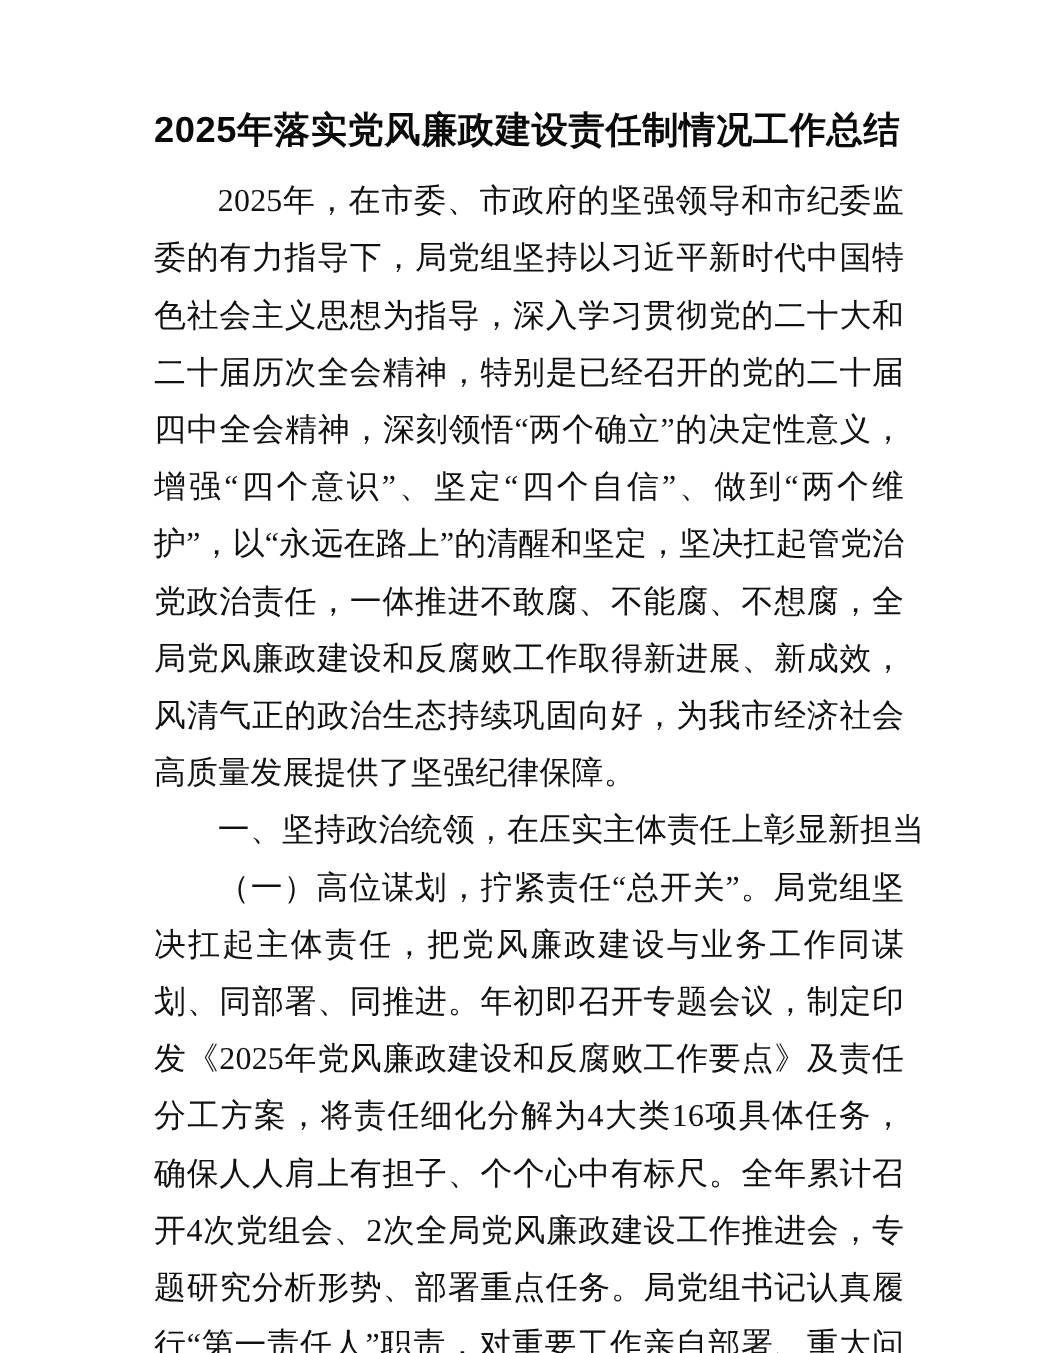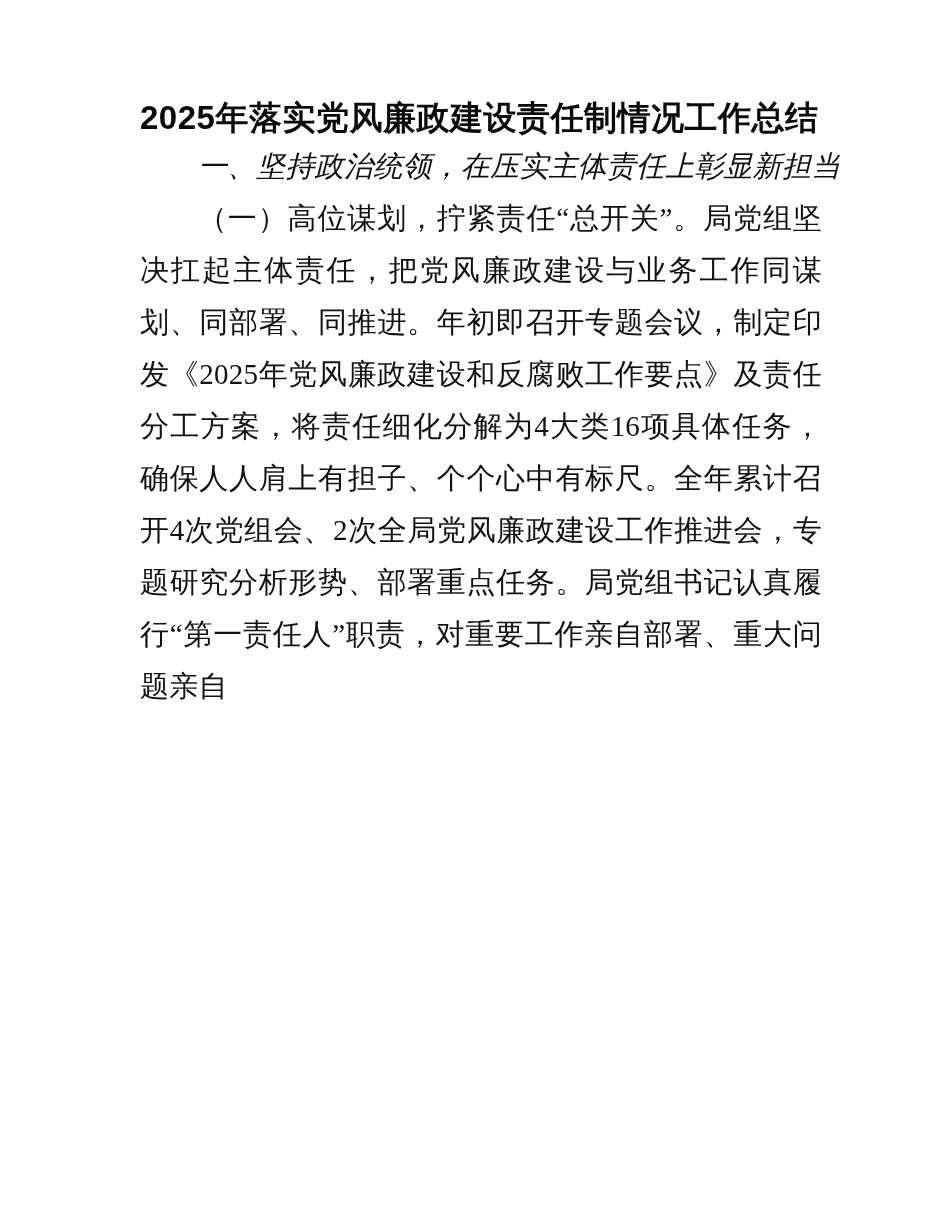--- a/index.html
+++ b/index.html
@@ -56,31 +56,31 @@
   }
   .heading-line {
     font-family: "Liberation Serif", "DejaVu Serif", serif;
     font-size: 29px;
     line-height: 52px;
     color: #111111;
     margin: 0;
     text-indent: 2em;
     letter-spacing: 0.2px;
     white-space: nowrap;
-    font-style: italic;
   }
 </style>
 </head>
 <body>
 
 <div class="page">
   <div class="content">
 
     <h1 class="doc-title">2025年落实党风廉政建设责任制情况工作总结</h1>
 
+    <p class="para first indent">2025年，在市委、市政府的坚强领导和市纪委监委的有力指导下，局党组坚持以习近平新时代中国特色社会主义思想为指导，深入学习贯彻党的二十大和二十届历次全会精神，特别是已经召开的党的二十届四中全会精神，深刻领悟“两个确立”的决定性意义，增强“四个意识”、坚定“四个自信”、做到“两个维护”，以“永远在路上”的清醒和坚定，坚决扛起管党治党政治责任，一体推进不敢腐、不能腐、不想腐，全局党风廉政建设和反腐败工作取得新进展、新成效，风清气正的政治生态持续巩固向好，为我市经济社会高质量发展提供了坚强纪律保障。</p>
 
     <p class="heading-line">一、坚持政治统领，在压实主体责任上彰显新担当</p>
 
 
     <p class="para indent">（一）高位谋划，拧紧责任“总开关”。局党组坚决扛起主体责任，把党风廉政建设与业务工作同谋划、同部署、同推进。年初即召开专题会议，制定印发《2025年党风廉政建设和反腐败工作要点》及责任分工方案，将责任细化分解为4大类16项具体任务，确保人人肩上有担子、个个心中有标尺。全年累计召开4次党组会、2次全局党风廉政建设工作推进会，专题研究分析形势、部署重点任务。局党组书记认真履行“第一责任人”职责，对重要工作亲自部署、重大问题亲自</p>
 
   </div>
 </div>
 
 </body></html>

